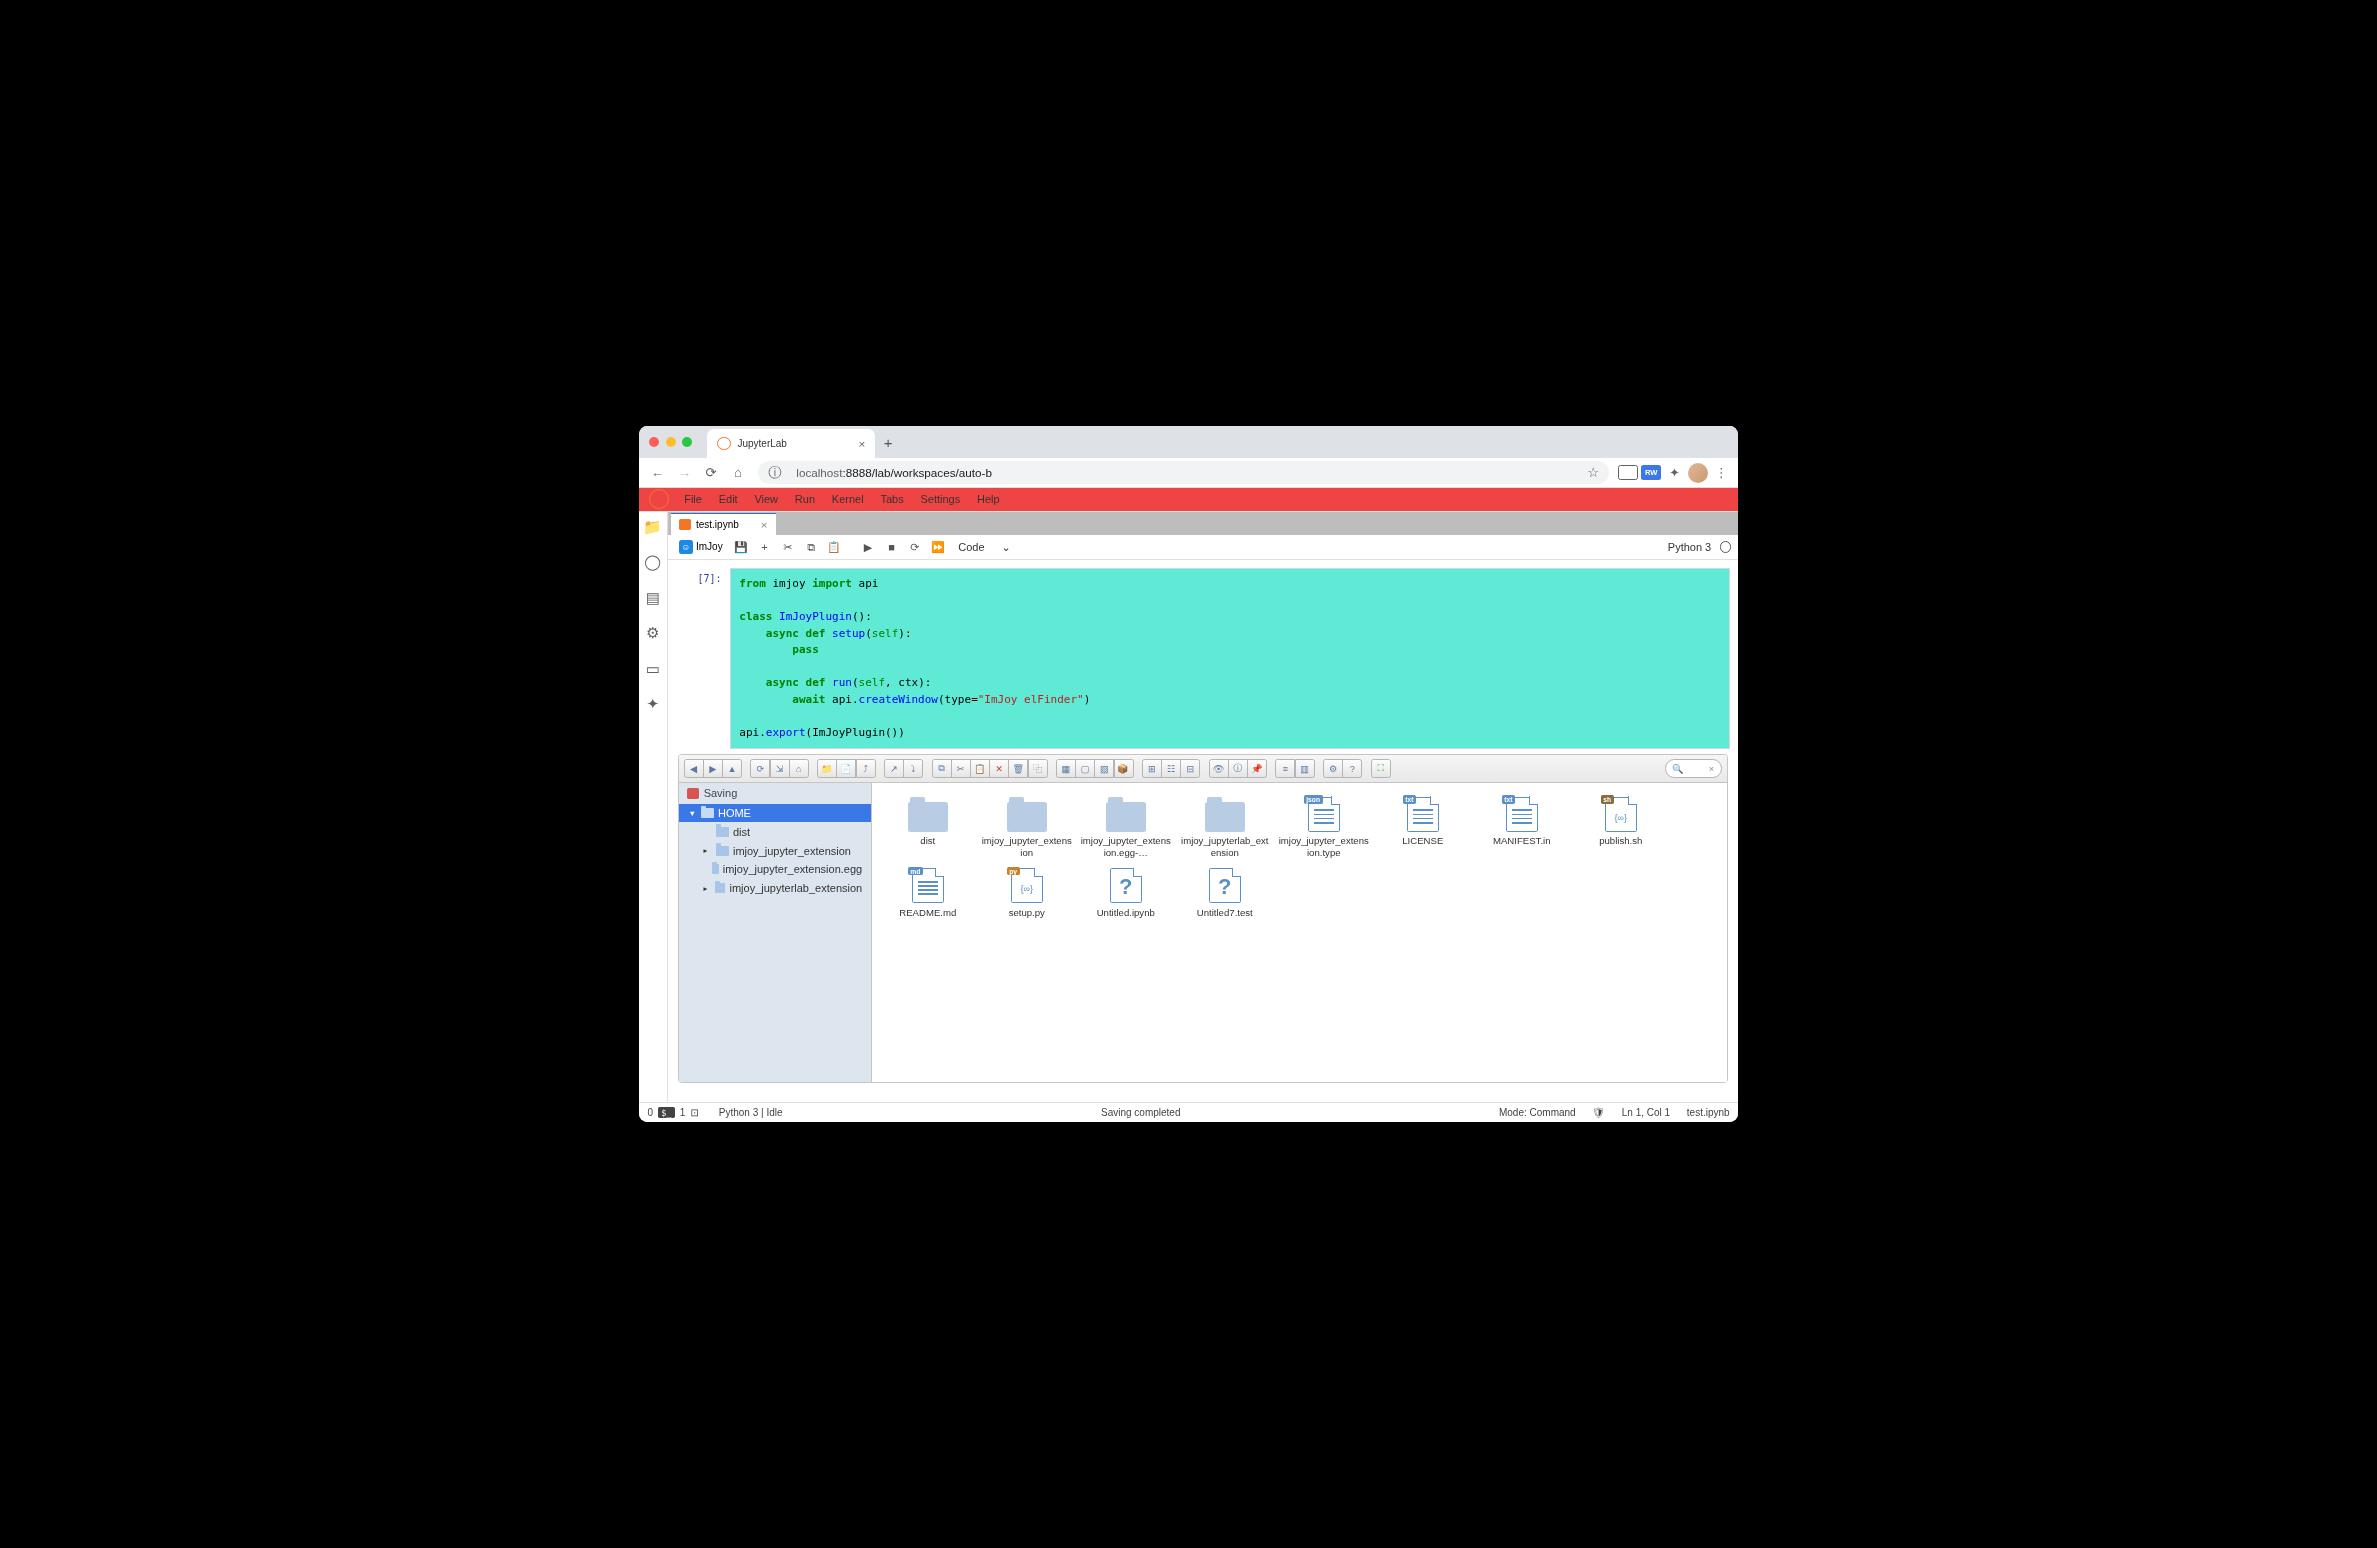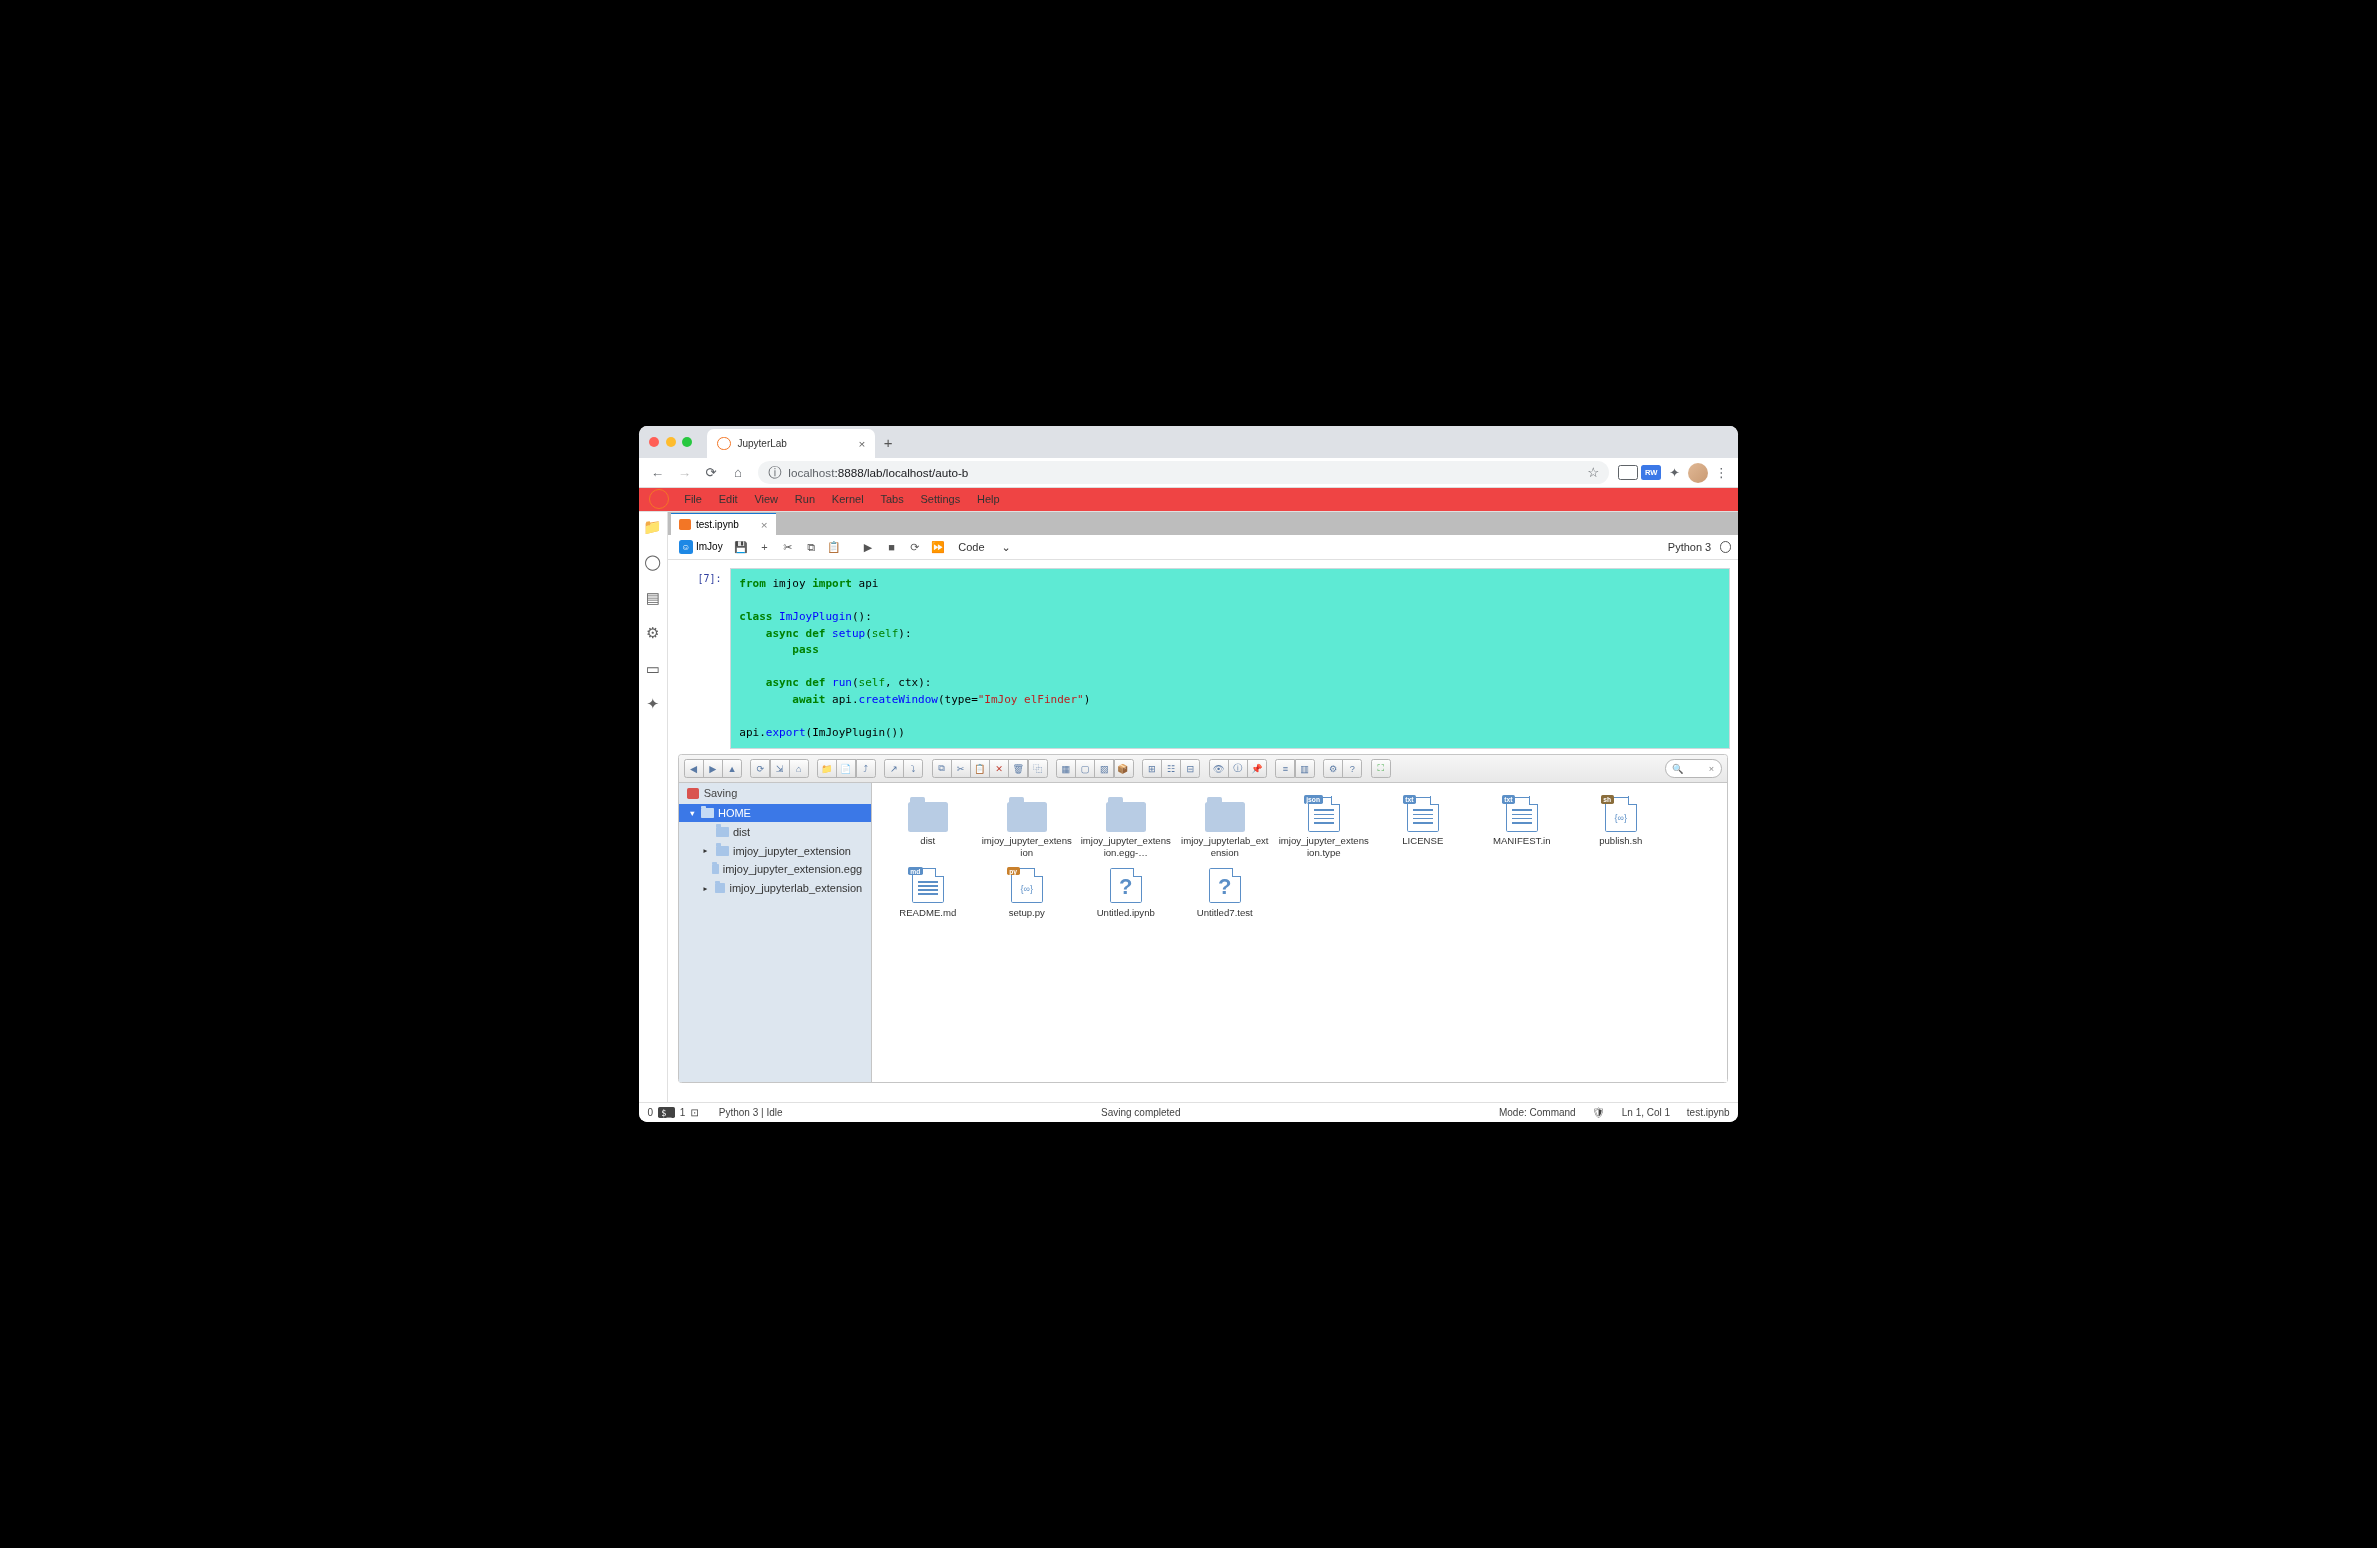--- a/index.html
+++ b/index.html
@@ -18,21 +18,21 @@
 .tab-icon-jupyter { width: 13.4px; height: 13.4px; border: 1.7px solid #f37626; border-radius: 50%; position: relative; }
 .tab-title { font-size: 10px; color: #333; flex: 1; }
 .tab-close { color: #666; font-size: 11.7px; cursor: pointer; }
 .new-tab { margin-left: 8.4px; color: #555; font-size: 15px; }
 
 .addrbar { display: flex; align-items: center; height: 30px; padding: 0 6.7px; background: #fff; border-bottom: 0.8px solid #ddd; gap: 3.4px; }
 .nav-btn { width: 23.5px; height: 23.5px; display: flex; align-items: center; justify-content: center; color: #5f6368; font-size: 13.4px; border-radius: 50%; }
 .nav-btn.disabled { color: #bbb; }
 .url-box { flex: 1; background: #f1f3f4; border-radius: 11.7px; height: 23.5px; display: flex; align-items: center; padding: 0 10px; gap: 6.7px; margin: 0 5px; }
 .url-text { font-size: 11.7px; color: #202124; }
-.url-text .host { color: #5f6368; }
+.url-text .host { color: #5f6368; margin-left: 8px; }
 .addr-icon { width: 20px; height: 20px; display: flex; align-items: center; justify-content: center; color: #5f6368; font-size: 12.6px; }
 .ext-icon { width: 22px; height: 15px; border-radius: 2.5px; display:flex; align-items:center; justify-content:center; font-size:7.6px; }
 .qr-icon { border: 1.3px solid #5f6368; }
 .rw-icon { background: #3b78e7; color:#fff; font-weight:bold; }
 .avatar { width: 20px; height: 20px; border-radius: 50%; background: linear-gradient(135deg, #e0b895, #c99a73); }
 
 
 .jl-menubar { display: flex; align-items: center; height: 23.5px; border-bottom: 0.8px solid #e0e0e0; background: #ef4444; padding-left: 3.4px; }
 .jl-logo { width: 20px; height: 20px; border: 1.7px solid #f37626; border-radius: 50%; margin: 0 6.7px; }
 .jl-menu-item { padding: 0 8.4px; font-size: 11px; color: #333; cursor: pointer; }
@@ -133,21 +133,21 @@
       </div>
       <div class="new-tab">+</div>
     </div>
     <div class="addrbar">
       <div class="nav-btn">←</div>
       <div class="nav-btn disabled">→</div>
       <div class="nav-btn">⟳</div>
       <div class="nav-btn">⌂</div>
       <div class="url-box">
         <span style="color:#5f6368;">ⓘ</span>
-        <span class="url-text"><span class="host">localhost</span><span>:8888/lab/localhost/auto-b</span></span>
+        <span class="url-text"><span class="host">localhost</span><span>:8888/lab/workspaces/auto-b</span></span>
         <span style="flex:1"></span>
         <span style="color:#5f6368;">☆</span>
       </div>
       <div class="addr-icon">
           <div class="ext-icon qr-icon"></div>
         </div>
       <div class="addr-icon">
           <div class="ext-icon rw-icon">RW</div>
         </div>
       <div class="addr-icon">✦</div>

